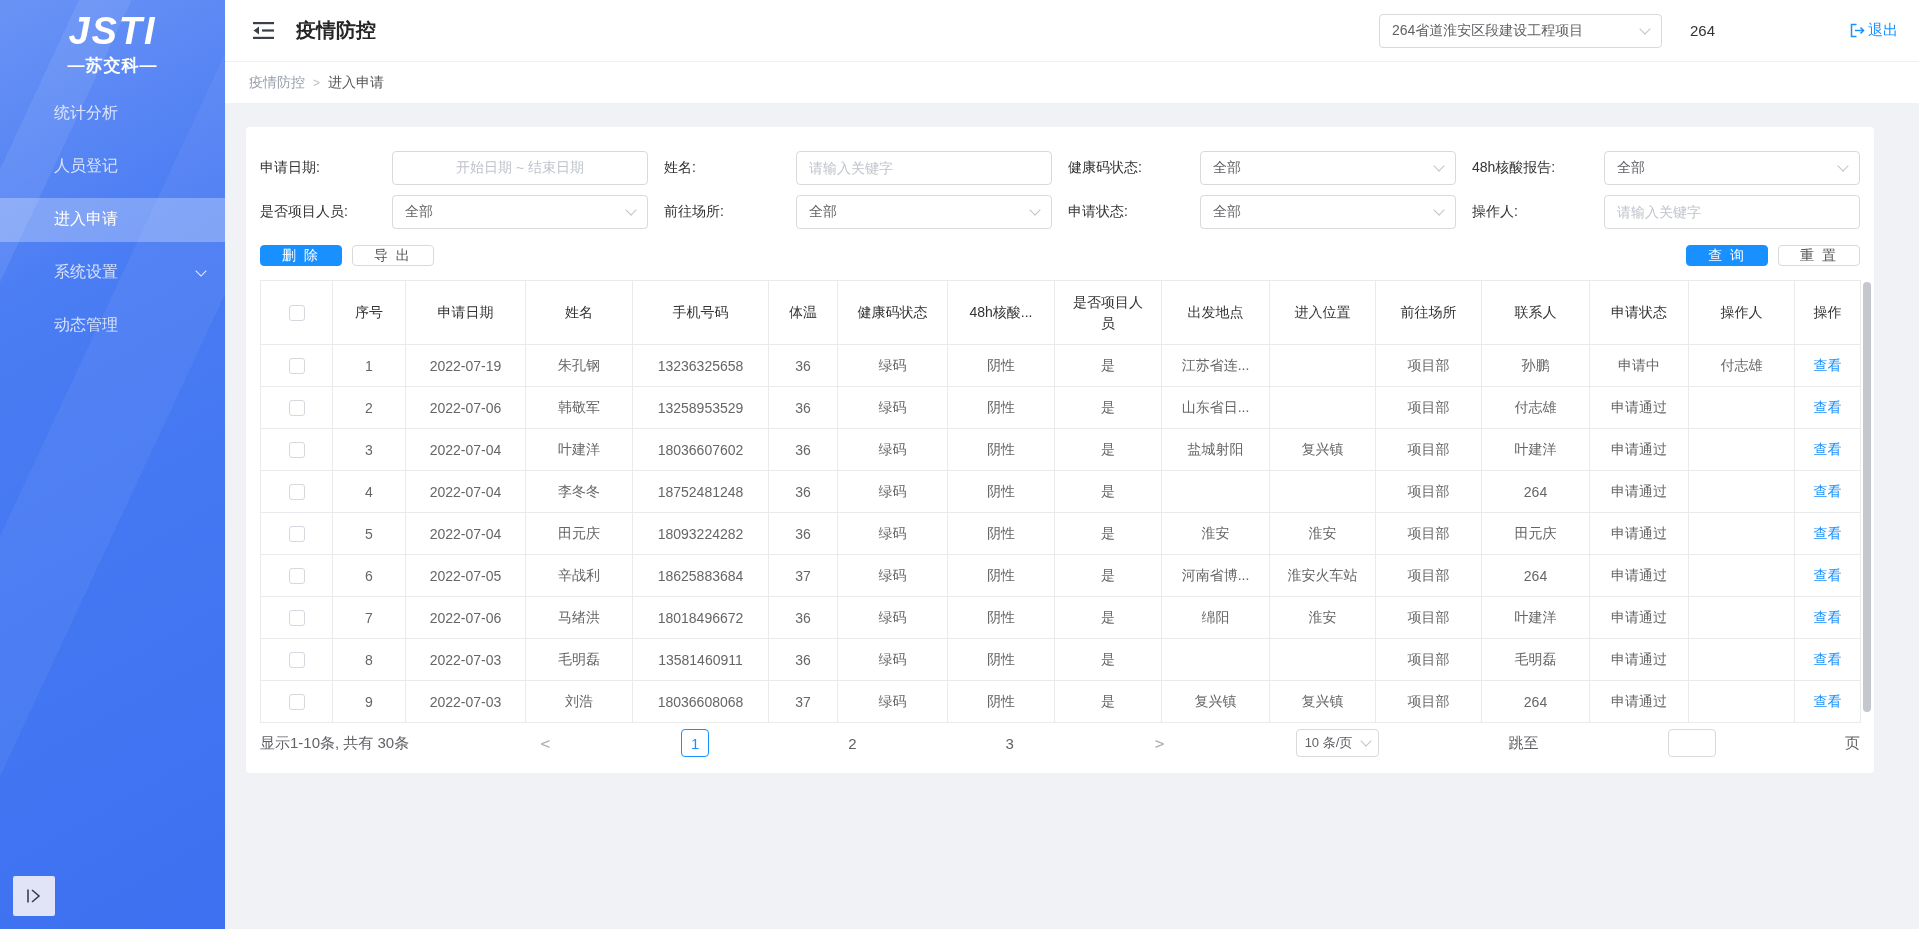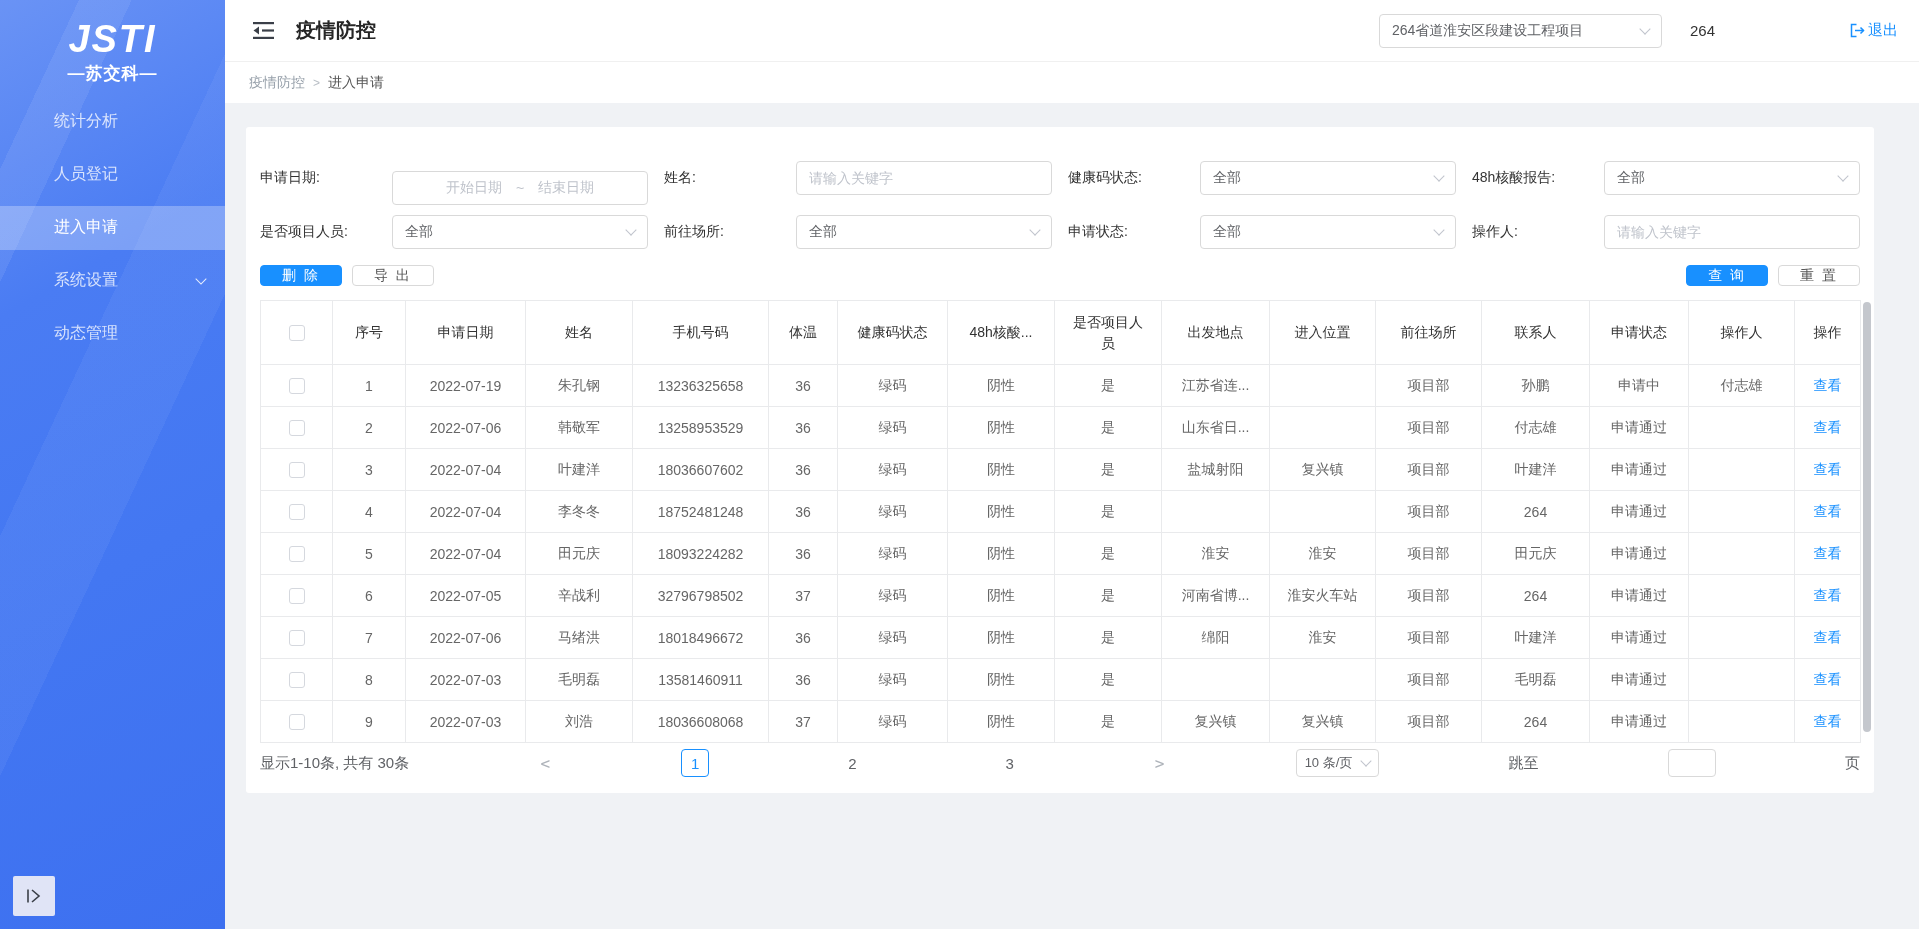--- a/index.html
+++ b/index.html
@@ -17,21 +17,21 @@
   
   .sidebar{
     position:relative;width:225px;flex:none;height:100%;
     background:linear-gradient(150deg,#6a93f5 0%,#4a7cf3 30%,var(--sidebar_blue) 60%,#3d70f0 100%);
     overflow:hidden;
   }
   .sidebar::after{
     content:"";position:absolute;inset:0;pointer-events:none;
     background:linear-gradient(115deg,transparent 12%,rgba(255,255,255,.08) 12%,rgba(255,255,255,.08) 20%,transparent 20%,transparent 38%,rgba(255,255,255,.05) 38%,rgba(255,255,255,.05) 55%,transparent 55%);
   }
-  .logo{padding-top:20px;text-align:center;color:#fff;position:relative;z-index:1;}
+  .logo{padding-top:12px;text-align:center;color:#fff;position:relative;z-index:1;}
   .logo-title{font-size:38px;font-weight:bold;font-style:italic;letter-spacing:2px;line-height:1.05;}
   .logo-sub{font-size:17px;letter-spacing:1px;margin-top:2px;font-weight:bold;}
   .menu{margin-top:15px;position:relative;z-index:1;}
   .menu-item{
     height:44px;margin-bottom:9px;display:flex;align-items:center;
     padding:0 20px 0 54px;font-size:16px;color:rgba(255,255,255,.78);cursor:pointer;font-family:Liberation Serif, serif;
   }
   .menu-item.active{background:rgba(255,255,255,.28);color:#fff;}
   .menu-item .spacer{flex:1;}
   .chev{
@@ -83,21 +83,21 @@
     display:grid;grid-template-columns:repeat(4,1fr);column-gap:16px;row-gap:10px;
   }
   .filter-cell{display:flex;align-items:center;}
   .filter-label{width:132px;flex:none;padding-right:8px;color:#333;}
   .field{
     flex:1;height:34px;border:1px solid #d9d9d9;border-radius:4px;background:#fff;
     display:flex;align-items:center;padding:0 12px;min-width:0;
   }
   .field input{border:none;outline:none;width:100%;font:inherit;color:#15803d;background:transparent;}
   .field input::placeholder{color:#bfc3cb;}
-  .date-range{justify-content:center;gap:14px;color:#bfc3cb;cursor:pointer;margin-top:20px;}
+  .date-range{justify-content:center;gap:4px;color:#bfc3cb;cursor:pointer;}
   .sel-field{cursor:pointer;}
   .sel-field .sel-text{flex:1;color:#606266;}
 
   .toolbar{display:flex;align-items:center;margin:16px 0 14px;}
   .btn{
     height:21px;padding:0 21px;border-radius:4px;border:1px solid #d9d9d9;background:#fff;
     color:#555;font:inherit;cursor:pointer;letter-spacing:2px;
   }
   .btn+.btn{margin-left:10px;}
   .btn.primary{background:var(--accent);border-color:var(--accent);color:#fff;}
@@ -400,21 +400,21 @@
     <td>田元庆</td>
     <td>申请通过</td>
     <td></td>
     <td><a class="link">查看</a></td>
   </tr>
                 <tr>
     <td><span class="checkbox"></span></td>
     <td>6</td>
     <td>2022-07-05</td>
     <td>辛战利</td>
-    <td>32796798502</td>
+    <td>18625883684</td>
     <td>37</td>
     <td>绿码</td>
     <td>阴性</td>
     <td>是</td>
     <td>河南省博...</td>
     <td>淮安火车站</td>
     <td>项目部</td>
     <td>264</td>
     <td>申请通过</td>
     <td></td>

